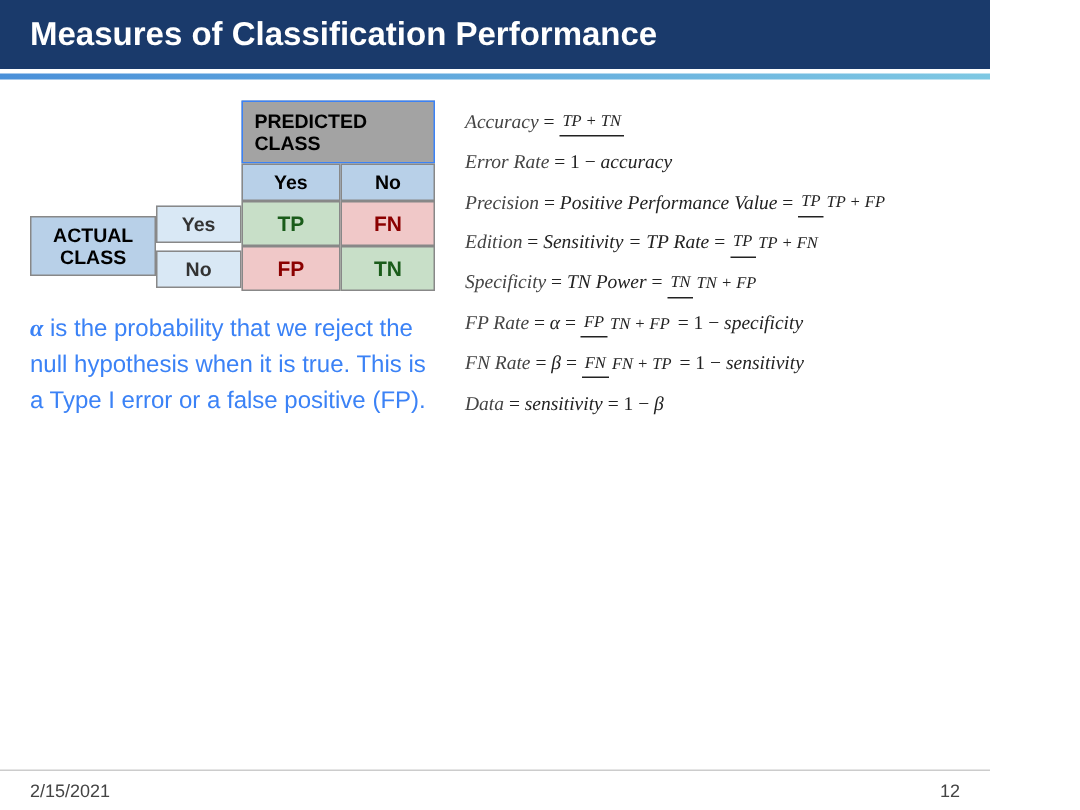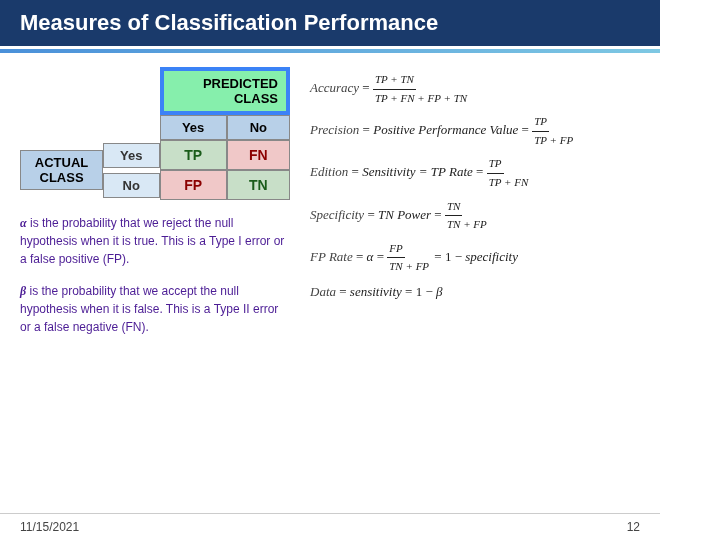--- a/index.html
+++ b/index.html
@@ -52,26 +52,26 @@
       gap: 14px;
     }
 
     
     .matrix-container {
       display: flex;
       flex-direction: column;
     }
 
     .predicted-header {
-      background: #86efac;
-      text-align: right;
+      background: #a3a3a3;
+      text-align: left;
       font-weight: bold;
       font-size: 13px;
       padding: 5px 8px;
-      border: 4px solid #3b82f6;
+      border: 1px solid #3b82f6;
     }
 
     .yes-no-header {
       background: #b8d0e8;
       text-align: center;
       font-weight: bold;
       padding: 4px 20px;
       border: 1px solid #888;
       font-size: 13px;
     }
@@ -96,23 +96,23 @@
       color: #333;
     }
 
     .cell-tp { background: #c8dfc8; text-align: center; padding: 6px 20px; border: 1px solid #888; font-size: 14px; font-weight: bold; color: #1a5c1a; }
     .cell-fn { background: #f0c8c8; text-align: center; padding: 6px 20px; border: 1px solid #888; font-size: 14px; font-weight: bold; color: #8b0000; }
     .cell-fp { background: #f0c8c8; text-align: center; padding: 6px 20px; border: 1px solid #888; font-size: 14px; font-weight: bold; color: #8b0000; }
     .cell-tn { background: #c8dfc8; text-align: center; padding: 6px 20px; border: 1px solid #888; font-size: 14px; font-weight: bold; color: #1a5c1a; }
 
     
     .desc-block {
-      font-size: 12px;
+      font-size: 16px;
       line-height: 1.5;
-      color: #4c1d95;
+      color: #3b82f6;
     }
     .desc-block .greek {
       font-style: italic;
       font-weight: bold;
     }
 
     
     .right-panel {
       flex: 1;
       display: flex;
@@ -146,22 +146,22 @@
       align-items: center;
       padding: 6px 20px;
       border-top: 1px solid #ccc;
       font-size: 12px;
       color: #444;
     }
 
     
     .frac {
       display: inline-flex;
-      flex-direction: column;
-      align-items: flex-start;
+      flex-direction: row;
+      align-items: flex-end;
       vertical-align: middle;
       font-size: 11px;
     }
     .frac .num { border-bottom: 1px solid #222; padding: 0 2px; }
     .frac .den { padding: 0 2px; }
 
     .math {
       font-family: 'Times New Roman', serif;
       font-style: italic;
     }
@@ -239,78 +239,84 @@
             </tr>
           </tbody>
         </table>
       </div>
 
       <div class="desc-block">
         <span class="greek math">α</span>
         <span>is the probability that we reject the null hypothesis when it is true. This is a Type I error or a false positive (FP).</span>
       </div>
 
-      <div class="desc-block">
-        <span class="greek math">β</span>
-        <span>is the probability that we accept the null hypothesis when it is false. This is a Type II error or a false negative (FN).</span>
+    </div>
+
+    <div class="right-panel">
+      <div class="formula-img">
+
+        <div class="formula-line">
+          <span class="math label">Accuracy</span> =
+          <span class="frac math">
+            <span class="num">TP + TN</span>
+          </span>
+        </div>
+
+        <div class="formula-line">
+          <span class="math label">Error Rate</span> = 1 − <span class="math">accuracy</span>
+        </div>
+
+        <div class="formula-line">
+          <span class="math label">Precision</span> = <span class="math">Positive Performance Value</span> =
+          <span class="frac math">
+            <span class="num">TP</span>
+            <span class="den">TP + FP</span>
+          </span>
+        </div>
+
+        <div class="formula-line">
+          <span class="math label">Edition</span> = <span class="math">Sensitivity = TP Rate</span> =
+          <span class="frac math">
+            <span class="num">TP</span>
+            <span class="den">TP + FN</span>
+          </span>
+        </div>
+
+        <div class="formula-line">
+          <span class="math label">Specificity</span> = <span class="math">TN Power</span> =
+          <span class="frac math">
+            <span class="num">TN</span>
+            <span class="den">TN + FP</span>
+          </span>
+        </div>
+
+        <div class="formula-line">
+          <span class="math label">FP Rate</span> = <span class="math">α</span> =
+          <span class="frac math">
+            <span class="num">FP</span>
+            <span class="den">TN + FP</span>
+          </span>
+          = 1 − <span class="math">specificity</span>
+        </div>
+
+        <div class="formula-line">
+          <span class="math label">FN Rate</span> = <span class="math">β</span> =
+          <span class="frac math">
+            <span class="num">FN</span>
+            <span class="den">FN + TP</span>
+          </span>
+          = 1 − <span class="math">sensitivity</span>
+        </div>
+
+        <div class="formula-line">
+          <span class="math label">Data</span> = <span class="math">sensitivity</span> = 1 − <span class="math">β</span>
+        </div>
+
       </div>
     </div>
 
-    <div class="right-panel">
-      <div class="formula-img">
-
-        <div class="formula-line">
-          <span class="math label">Accuracy</span> =
-          <span class="frac math">
-            <span class="num">TP + TN</span>
-            <span class="den">TP + FN + FP + TN</span>
-          </span>
-        </div>
-
-
-        <div class="formula-line">
-          <span class="math label">Precision</span> = <span class="math">Positive Performance Value</span> =
-          <span class="frac math">
-            <span class="num">TP</span>
-            <span class="den">TP + FP</span>
-          </span>
-        </div>
-
-        <div class="formula-line">
-          <span class="math label">Edition</span> = <span class="math">Sensitivity = TP Rate</span> =
-          <span class="frac math">
-            <span class="num">TP</span>
-            <span class="den">TP + FN</span>
-          </span>
-        </div>
-
-        <div class="formula-line">
-          <span class="math label">Specificity</span> = <span class="math">TN Power</span> =
-          <span class="frac math">
-            <span class="num">TN</span>
-            <span class="den">TN + FP</span>
-          </span>
-        </div>
-
-        <div class="formula-line">
-          <span class="math label">FP Rate</span> = <span class="math">α</span> =
-          <span class="frac math">
-            <span class="num">FP</span>
-            <span class="den">TN + FP</span>
-          </span>
-          = 1 − <span class="math">specificity</span>
-        </div>
-
-
-        <div class="formula-line">
-          <span class="math label">Data</span> = <span class="math">sensitivity</span> = 1 − <span class="math">β</span>
-        </div>
-
-      </div>
-    </div>
-
   </div>
 
   <div class="footer">
-    <span>11/15/2021</span>
+    <span>2/15/2021</span>
     <span>12</span>
   </div>
 </div>
 
 </body></html>

